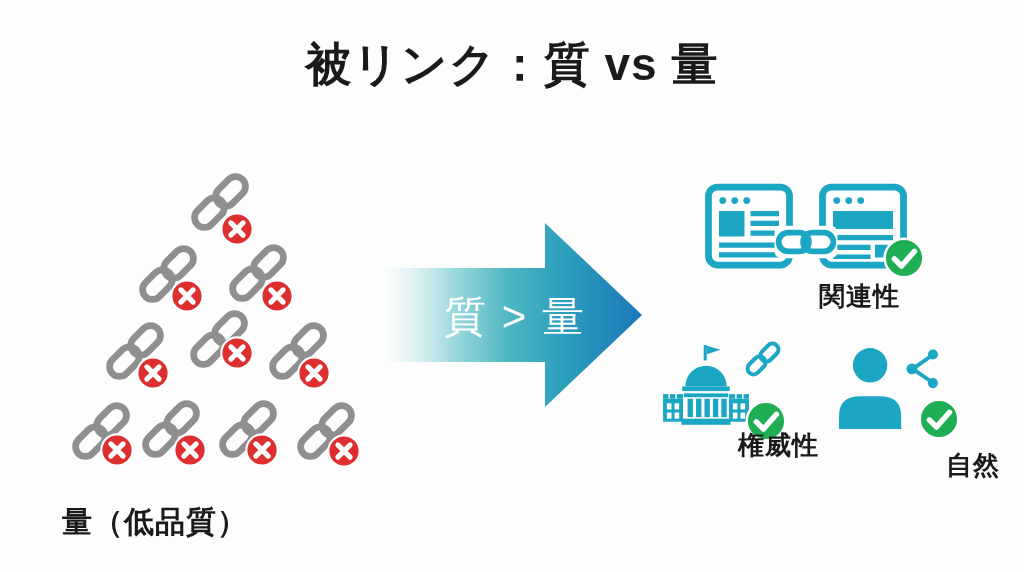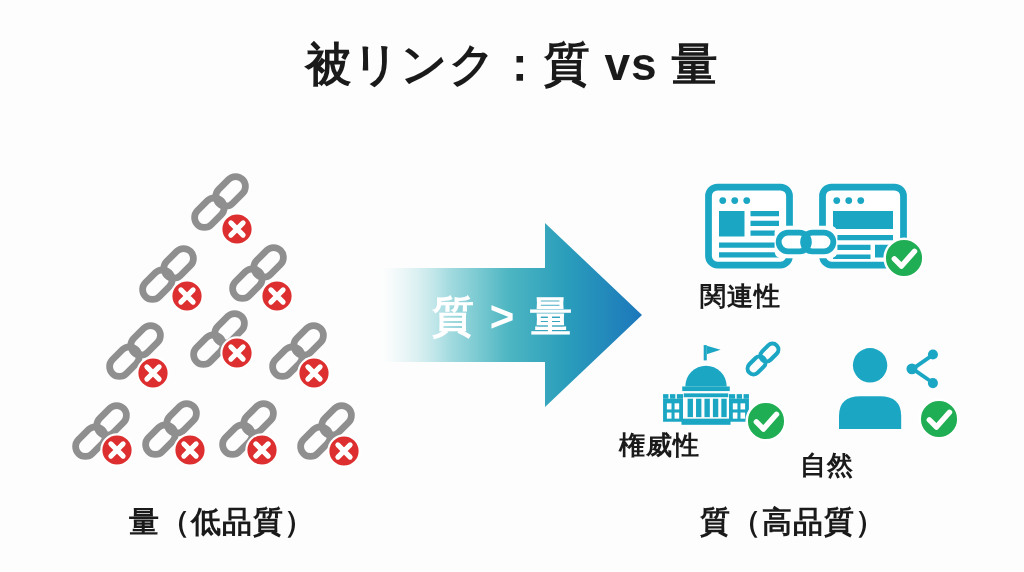--- a/index.html
+++ b/index.html
@@ -16,30 +16,30 @@
   body{font-family:"Liberation Sans","DejaVu Sans",sans-serif;background:#fdfdfd;}
   #stage{position:relative;width:1024px;height:572px;background:#fdfdfd;}
   .title{
     position:absolute;top:34px;left:0;width:1024px;text-align:center;
     font-size:46px;font-weight:800;color:var(--ink);letter-spacing:1px;
   }
   .abs{position:absolute;}
   .chain{color:var(--chain-gray);}
   .chain-teal{color:var(--teal);}
   .bottom-label{
-    position:absolute;top:502px;width:320px;text-align:center;
+    position:absolute;top:502px;width:320px;
     font-size:30px;font-weight:800;color:var(--ink);letter-spacing:1px;
   }
   .item-label{
-    position:absolute;width:200px;text-align:left;
+    position:absolute;width:200px;text-align:right;
     font-size:26px;font-weight:800;color:var(--ink);letter-spacing:1px;
   }
   .arrow-label{
-    position:absolute;left:403px;top:289px;width:200px;text-align:center;
-    font-size:42px;font-weight:700;color:#ffffff;letter-spacing:2px;
+    position:absolute;left:415px;top:289px;width:200px;text-align:center;
+    font-size:42px;font-weight:400;color:#ffffff;letter-spacing:2px;
   }
   svg{display:block;}
 </style>
 </head>
 <body>
 
 <svg width="0" height="0" style="position:absolute" aria-hidden="true">
   <defs>
     <linearGradient id="arrowGrad" x1="0" y1="0" x2="1" y2="0">
       <stop offset="0" stop-color="#ffffff" stop-opacity="0"></stop>
@@ -259,15 +259,14 @@
       </svg>
     <svg class="abs chain-teal" style="left:899px;top:347px;width:46px;height:42px">
         <use href="#sym-share"></use>
       </svg>
     <svg class="abs" style="left:918px;top:398px;width:42px;height:42px">
         <use href="#sym-check"></use>
       </svg>
     <div class="item-label" style="left:800px;top:448px">自然</div>
   </div>
 
-  <div class="bottom-label" style="left:633px">質（高品質）</div>
 
 </div>
 
 </body></html>

